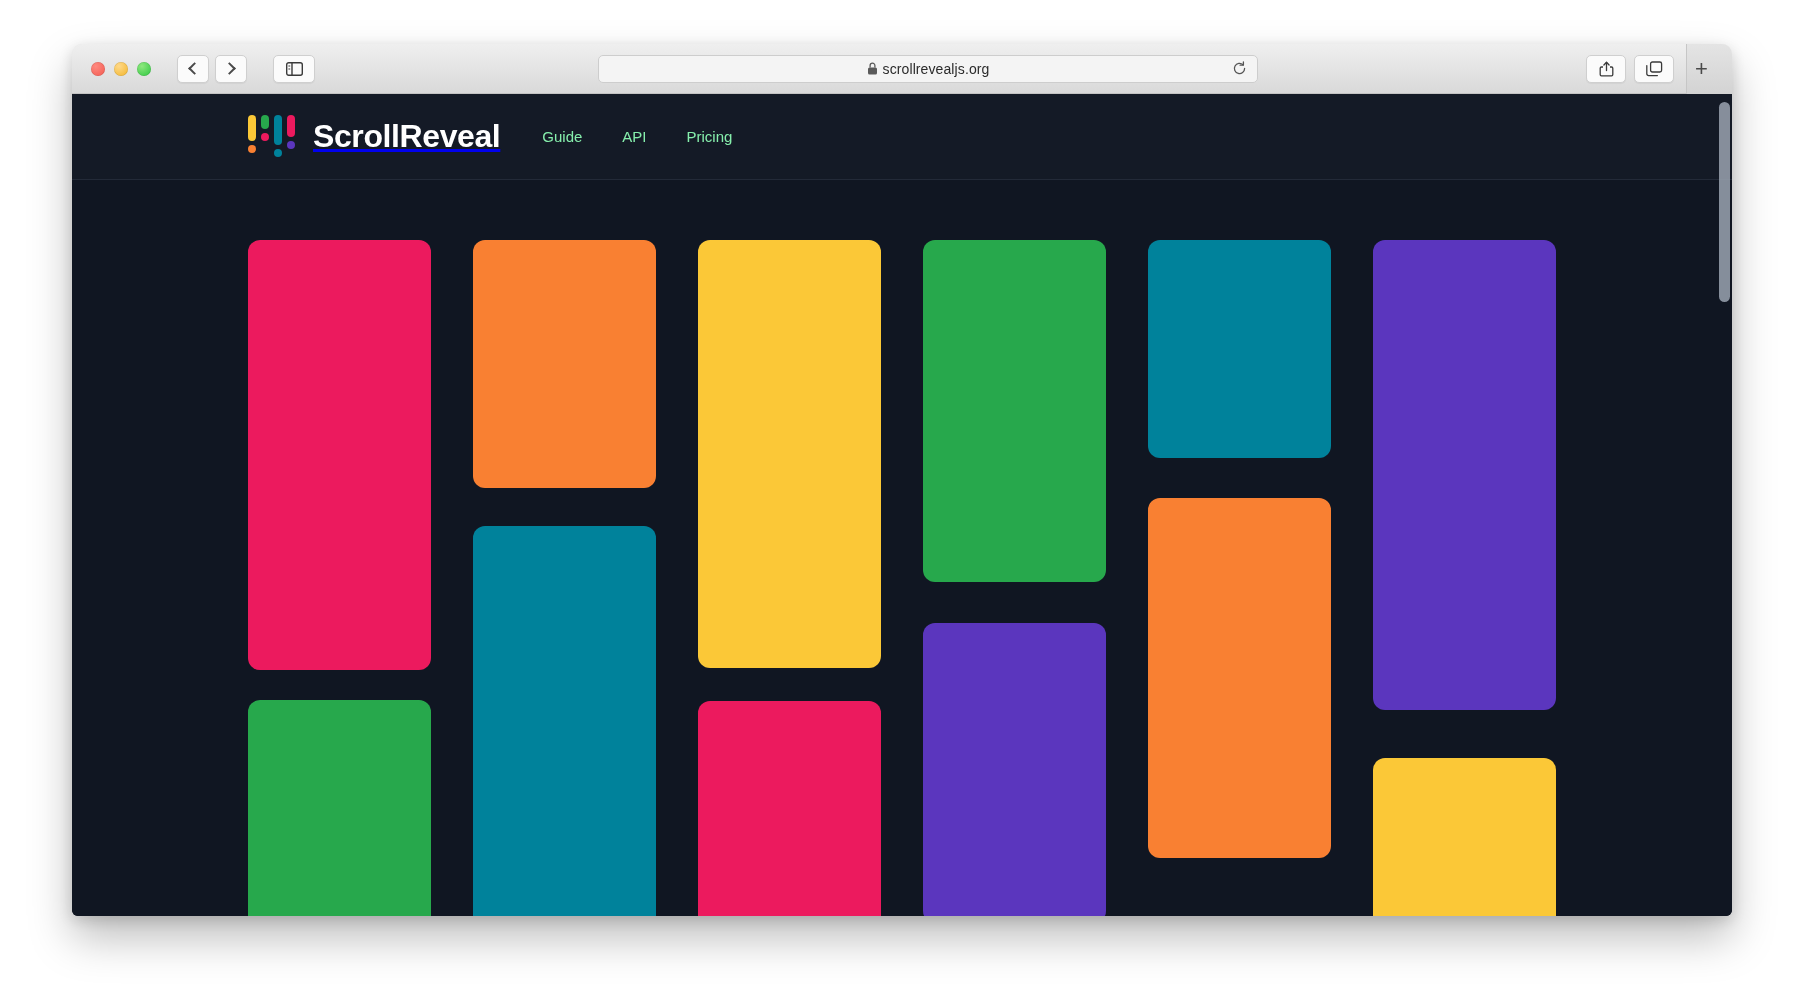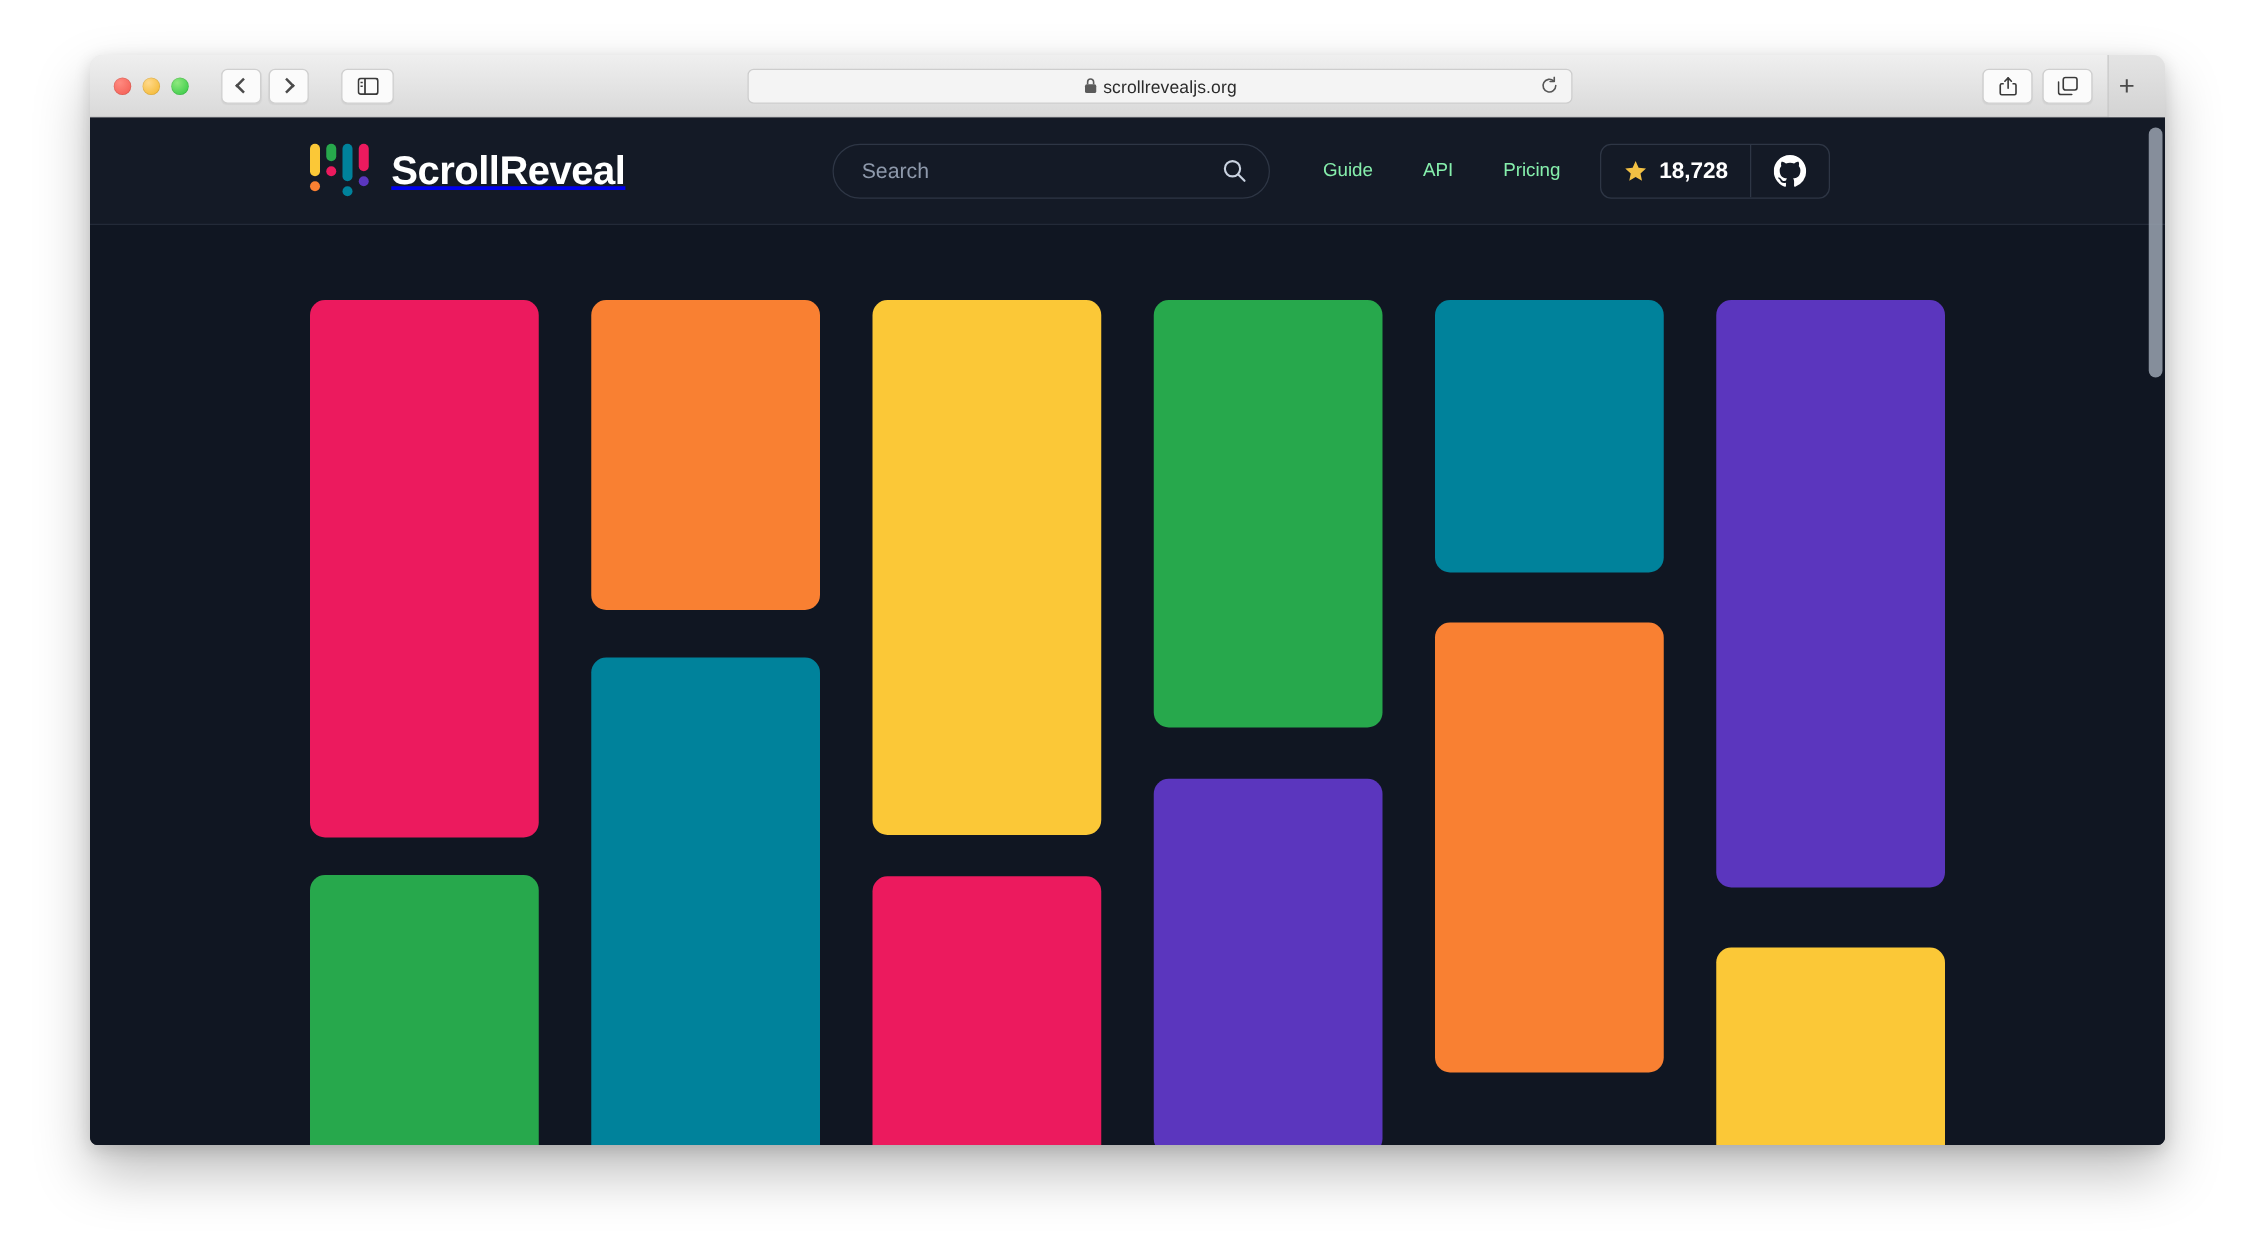--- a/index.html
+++ b/index.html
@@ -363,52 +363,27 @@
                 <span class="logo-dot" style="background: rgb(0, 130, 155);"></span>
               </span>
               <span class="logo-col">
                 <span class="logo-bar" style="height: 22px; background: rgb(236, 26, 94);"></span>
                 <span class="logo-dot" style="background: rgb(91, 54, 190);"></span>
               </span>
             </span>
           <span id="brand-name">ScrollReveal</span>
         </a>
 
-        <div id="search-box">
-          <input id="search-input" type="text" placeholder="Search" style="">
-          <svg width="19" height="19" viewBox="0 0 19 19">
-            <circle cx="8" cy="8" r="6.1" fill="none" stroke="#c9d2e0" stroke-width="1.7"></circle>
-            <line x1="12.6" y1="12.6" x2="17.6" y2="17.6" stroke="#c9d2e0" stroke-width="1.7" stroke-linecap="round"></line>
-          </svg>
-        </div>
 
         <nav id="site-nav">
           <a class="nav-link" href="#">Guide</a>
           <a class="nav-link" href="#">API</a>
           <a class="nav-link" href="#">Pricing</a>
         </nav>
 
-        <div id="gh-group">
-          <div id="star-btn">
-            <svg width="19" height="18" viewBox="0 0 19 18">
-              <path d="M9.5 0.8 L11.9 6.2 L17.8 6.8 L13.4 10.8 L14.6 16.6 L9.5 13.6 L4.4 16.6 L5.6 10.8 L1.2 6.8 L7.1 6.2 Z" fill="#f2c044"></path>
-            </svg>
-            <span id="star-count">18,728</span>
-          </div>
-          <a id="gh-btn" href="#">
-            <svg width="26" height="26" viewBox="0 0 16 16">
-              <path fill="#ffffff" d="M8 0C3.58 0 0 3.58 0 8c0 3.54 2.29 6.53 5.47 7.59.4.07.55-.17.55-.38
-                 0-.19-.01-.82-.01-1.49-2.01.37-2.53-.49-2.69-.94-.09-.23-.48-.94-.82-1.13-.28-.15-.68-.52-.01-.53.63-.01
-                 1.08.58 1.23.82.72 1.21 1.87.87 2.33.66.07-.52.28-.87.51-1.07-1.78-.2-3.64-.89-3.64-3.95
-                 0-.87.31-1.59.82-2.15-.08-.2-.36-1.02.08-2.12 0 0 .67-.21 2.2.82a7.42 7.42 0 0 1 2-.27c.68 0
-                 1.36.09 2 .27 1.53-1.04 2.2-.82 2.2-.82.44 1.1.16 1.92.08 2.12.51.56.82 1.27.82 2.15 0 3.07-1.87
-                 3.75-3.65 3.95.29.25.54.73.54 1.48 0 1.07-.01 1.93-.01 2.2 0 .21.15.46.55.38A8.01 8.01 0 0 0 16 8c0-4.42-3.58-8-8-8z"></path>
-            </svg>
-          </a>
-        </div>
       </div>
 
       <div id="bars-area">
         <div id="bars-grid">
             <div class="bar-col">
               <div class="bar" style="height: 430px; background: rgb(236, 26, 94);"></div>
               <div class="bar" style="height: 300px; background: rgb(39, 168, 76); margin-top: 30px;"></div>
             </div>
             <div class="bar-col">
               <div class="bar" style="height: 248px; background: rgb(249, 128, 50);"></div>

